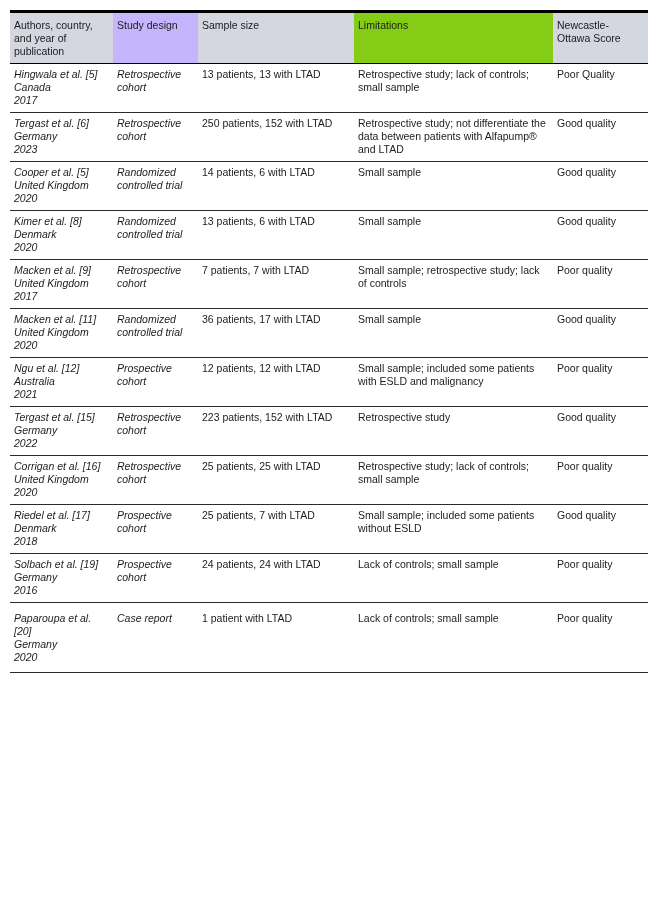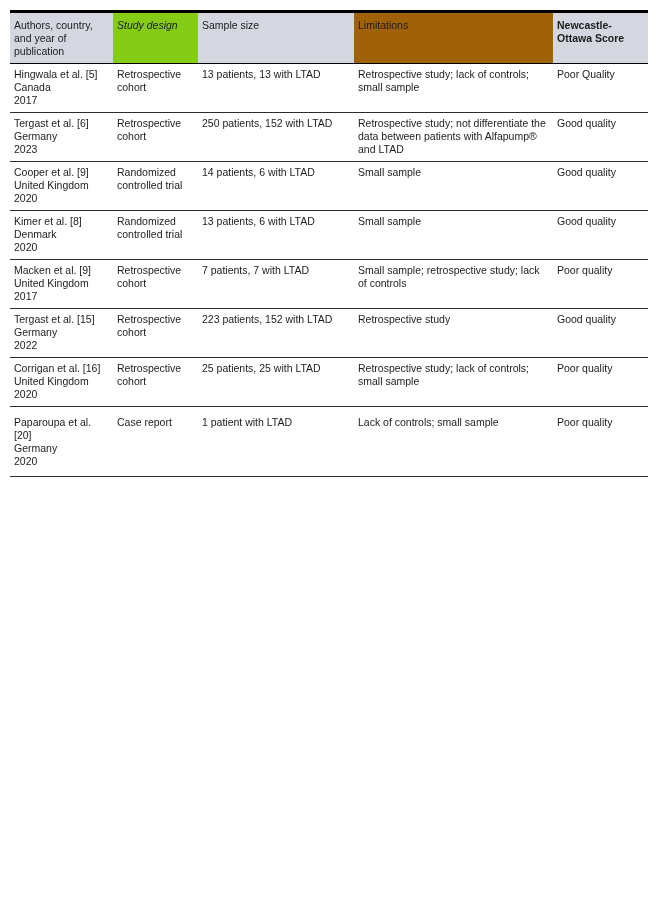--- a/index.html
+++ b/index.html
@@ -38,45 +38,45 @@
     border-bottom: 1.5px solid #000000;
     vertical-align: top;
     padding: 6px 4px 5px 4px;
     white-space: pre-line;
   }
   tbody td {
     border-bottom: 1px solid #2b2b2b;
     vertical-align: top;
     padding: 4px 6px 5px 4px;
   }
-  td.c-author, td.c-design { white-space: pre-line; }
+  td.c-author, td.c-design { white-space: pre-line; font-style: italic; }
   
   tbody tr:last-child td { padding-top: 9px; padding-bottom: 8px; margin-left: 7px; }
 </style>
 </head>
 <body>
 
 <div class="page" style="color: rgb(28, 28, 28);">
   <table class="study-table">
     <colgroup>
       <col class="c1">
         <col class="c2">
         <col class="c3">
         <col class="c4">
         <col class="c5">
     </colgroup>
     <thead>
       <tr>
         <td style="background: rgb(212, 214, 224);">Authors, country,
 and year of
 publication</td>
-        <td style="background: #84cc16; font-style: italic;">Study design</td>
+        <td style="background: #c4b5fd;">Study design</td>
         <td style="background: rgb(212, 214, 224);">Sample size</td>
-        <td style="background: #a16207;">Limitations</td>
-        <td style="background: rgb(212, 214, 224); font-weight: bold;">Newcastle-
+        <td style="background: #84cc16;">Limitations</td>
+        <td style="background: rgb(212, 214, 224);">Newcastle-
 Ottawa Score</td>
       </tr>
     </thead>
     <tbody id="table-body">
         <tr>
     <td class="c-author">Hingwala et al. [5]
 Canada
 2017</td>
     <td class="c-design">Retrospective
 cohort</td>
@@ -88,21 +88,21 @@
     <td class="c-author">Tergast et al. [6]
 Germany
 2023</td>
     <td class="c-design">Retrospective
 cohort</td>
     <td class="c-sample">250 patients, 152 with LTAD</td>
     <td class="c-limit">Retrospective study; not differentiate the data between patients with Alfapump® and LTAD</td>
     <td class="c-score">Good quality</td>
   </tr>
         <tr>
-    <td class="c-author">Cooper et al. [9]
+    <td class="c-author">Cooper et al. [5]
 United Kingdom
 2020</td>
     <td class="c-design">Randomized
 controlled trial</td>
     <td class="c-sample">14 patients, 6 with LTAD</td>
     <td class="c-limit">Small sample</td>
     <td class="c-score">Good quality</td>
   </tr>
         <tr>
     <td class="c-author">Kimer et al. [8]
@@ -118,37 +118,77 @@
     <td class="c-author">Macken et al. [9]
 United Kingdom
 2017</td>
     <td class="c-design">Retrospective
 cohort</td>
     <td class="c-sample">7 patients, 7 with LTAD</td>
     <td class="c-limit">Small sample; retrospective study; lack of controls</td>
     <td class="c-score">Poor quality</td>
   </tr>
         <tr>
+    <td class="c-author">Macken et al. [11]
+United Kingdom
+2020</td>
+    <td class="c-design">Randomized
+controlled trial</td>
+    <td class="c-sample">36 patients, 17 with LTAD</td>
+    <td class="c-limit">Small sample</td>
+    <td class="c-score">Good quality</td>
+  </tr>
+        <tr>
+    <td class="c-author">Ngu et al. [12]
+Australia
+2021</td>
+    <td class="c-design">Prospective
+cohort</td>
+    <td class="c-sample">12 patients, 12 with LTAD</td>
+    <td class="c-limit">Small sample; included some patients with ESLD and malignancy</td>
+    <td class="c-score">Poor quality</td>
+  </tr>
+        <tr>
     <td class="c-author">Tergast et al. [15]
 Germany
 2022</td>
     <td class="c-design">Retrospective
 cohort</td>
     <td class="c-sample">223 patients, 152 with LTAD</td>
     <td class="c-limit">Retrospective study</td>
     <td class="c-score">Good quality</td>
   </tr>
         <tr>
     <td class="c-author">Corrigan et al. [16]
 United Kingdom
 2020</td>
     <td class="c-design">Retrospective
 cohort</td>
     <td class="c-sample">25 patients, 25 with LTAD</td>
     <td class="c-limit">Retrospective study; lack of controls; small sample</td>
+    <td class="c-score">Poor quality</td>
+  </tr>
+        <tr>
+    <td class="c-author">Riedel et al. [17]
+Denmark
+2018</td>
+    <td class="c-design">Prospective
+cohort</td>
+    <td class="c-sample">25 patients, 7 with LTAD</td>
+    <td class="c-limit">Small sample; included some patients without ESLD</td>
+    <td class="c-score">Good quality</td>
+  </tr>
+        <tr>
+    <td class="c-author">Solbach et al. [19]
+Germany
+2016</td>
+    <td class="c-design">Prospective
+cohort</td>
+    <td class="c-sample">24 patients, 24 with LTAD</td>
+    <td class="c-limit">Lack of controls; small sample</td>
     <td class="c-score">Poor quality</td>
   </tr>
         <tr>
     <td class="c-author">Paparoupa et al. [20]
 Germany
 2020</td>
     <td class="c-design">Case report</td>
     <td class="c-sample">1 patient with LTAD</td>
     <td class="c-limit">Lack of controls; small sample</td>
     <td class="c-score">Poor quality</td>

